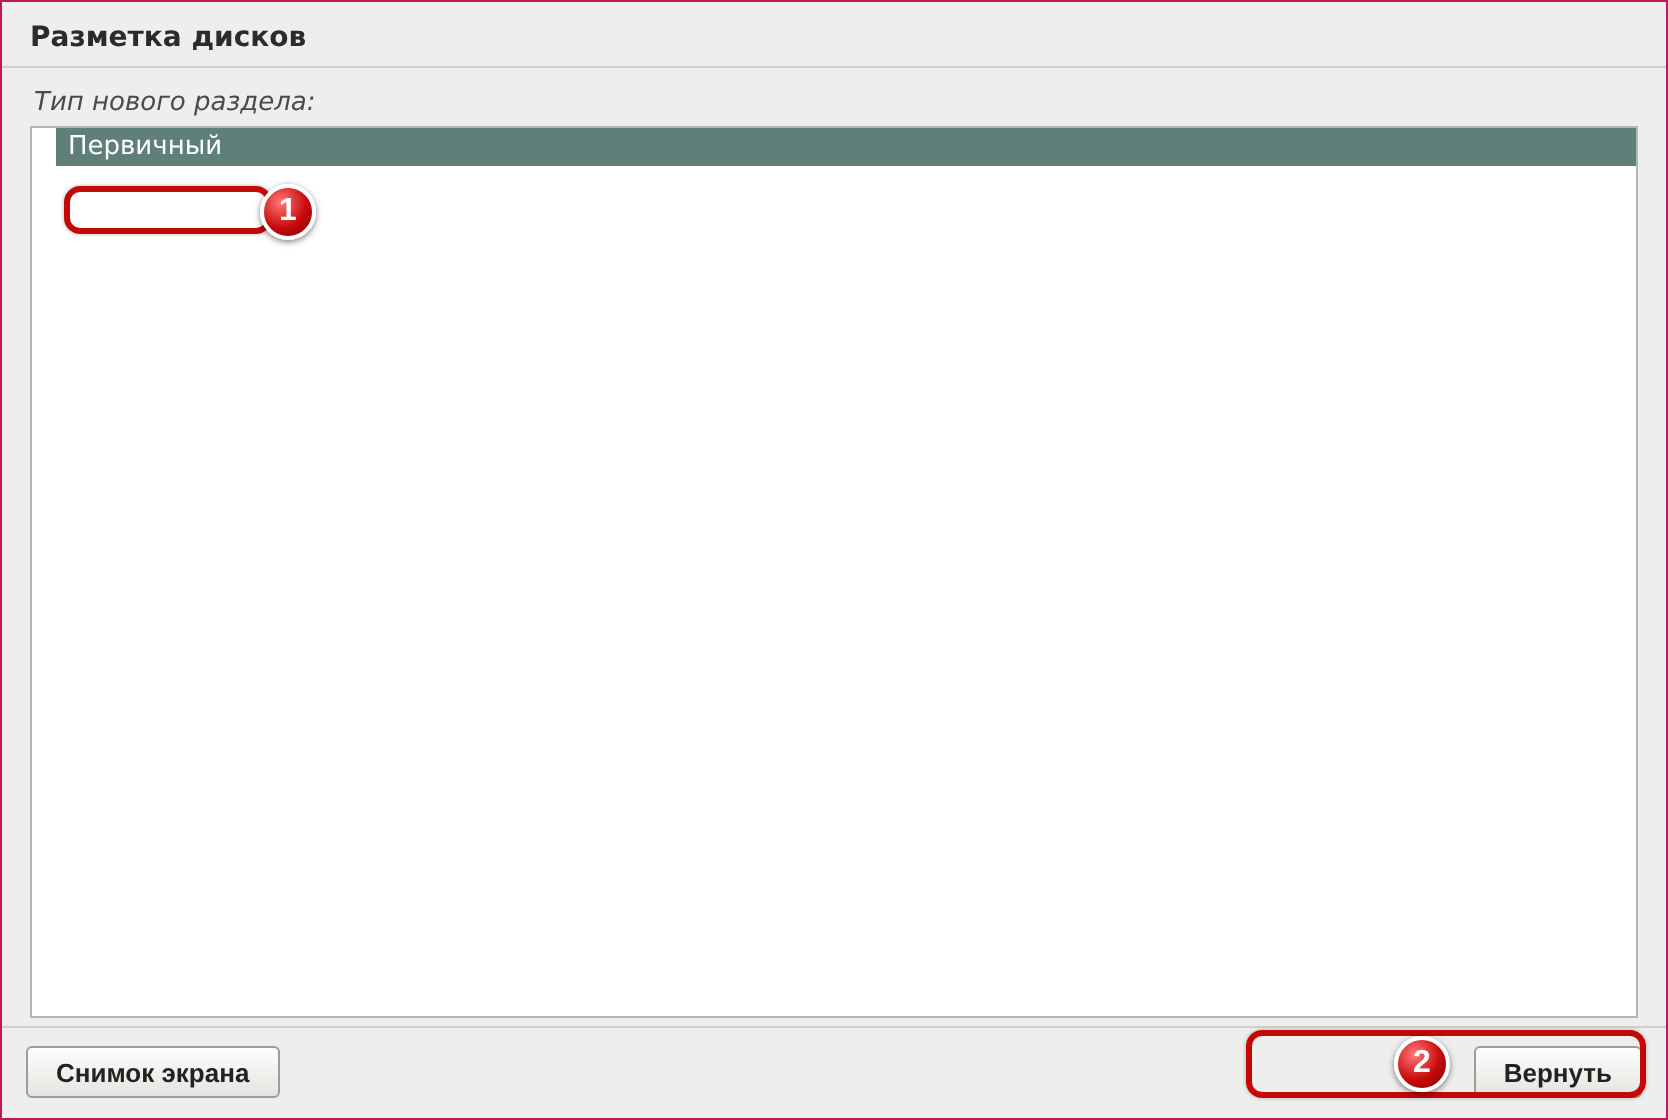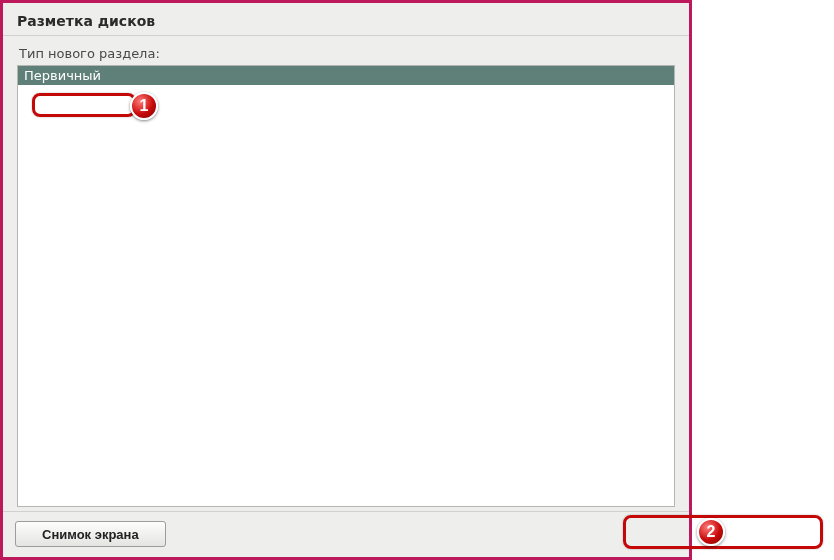--- a/index.html
+++ b/index.html
@@ -6,79 +6,81 @@
   body {
     font-family: "DejaVu Sans", Arial, sans-serif;
     font-size: 13px;
     background: #fff;
     width: 834px;
     height: 560px;
     position: relative;
     overflow: hidden;
   }
   .window {
-    width: 692px;
+    width: 834px;
     height: 560px;
     background: #eeeeec;
-    border: 3px solid #be185d;
+    border: 1px solid #be185d;
     display: flex;
     flex-direction: column;
   }
   .header {
     padding: 10px 14px 6px 14px;
     border-bottom: 1px solid #d0d0ce;
   }
   .header-title {
     font-weight: bold;
     color: #2b2b2b;
     font-size: 14px;
   }
   .content-wrap {
     flex: 1;
     padding: 8px 14px 4px 14px;
     display: flex;
     flex-direction: column;
   }
   .prompt-label {
+    font-style: italic;
     color: #4a4a4a;
     font-size: 13px;
     padding: 2px 0 4px 2px;
   }
   .list-box {
     flex: 1;
     background: #ffffff;
     border: 1px solid #b5b5b2;
     position: relative;
     overflow: hidden;
   }
   .list-item {
     padding: 2px 6px;
     font-size: 13px;
     color: #222;
     cursor: pointer;
     user-select: none;
+    margin-left: 12px;
   }
   .list-item.selected {
     background: #5f8078;
     color: #ffffff;
   }
   .footer {
     background: #eeeeec;
     border-top: 1px solid #d0d0ce;
     padding: 9px 12px 10px 12px;
     display: flex;
     align-items: center;
     gap: 8px;
   }
   .footer .spacer { flex: 1; }
   .btn {
     background: linear-gradient(#fdfdfc, #e4e4e1);
     border: 1px solid #9c9c9a;
     border-radius: 3px;
-    padding: 4px 26px;
+    padding: 4px 14px;
     font-size: 13px;
     font-weight: bold;
     color: #222;
     cursor: pointer;
     min-height: 26px;
   }
 
   .callout {
     position: absolute;
     pointer-events: none;
@@ -117,20 +119,21 @@
   <div class="content-wrap">
     <div class="prompt-label">Тип нового раздела:</div>
     <div class="list-box">
       <div class="list-item selected">Первичный</div>
     </div>
   </div>
 
   <div class="footer">
     <button class="btn">Снимок экрана</button>
     <div class="spacer"></div>
+    <button class="btn">Вернуть</button>
   </div>
 
 </div>
 
 <div class="callout" style="left:0;top:0;width:834px;height:560px;">
   <div class="callout-rect" style="left:32px; top:93px; width:104px; height:24px;"></div>
   <div class="callout-badge" style="left:130px; top:92px;">1</div>
 
   <div class="callout-rect" style="left:623px; top:515px; width:200px; height:34px;"></div>
   <div class="callout-badge" style="left:697px; top:518px;">2</div>

